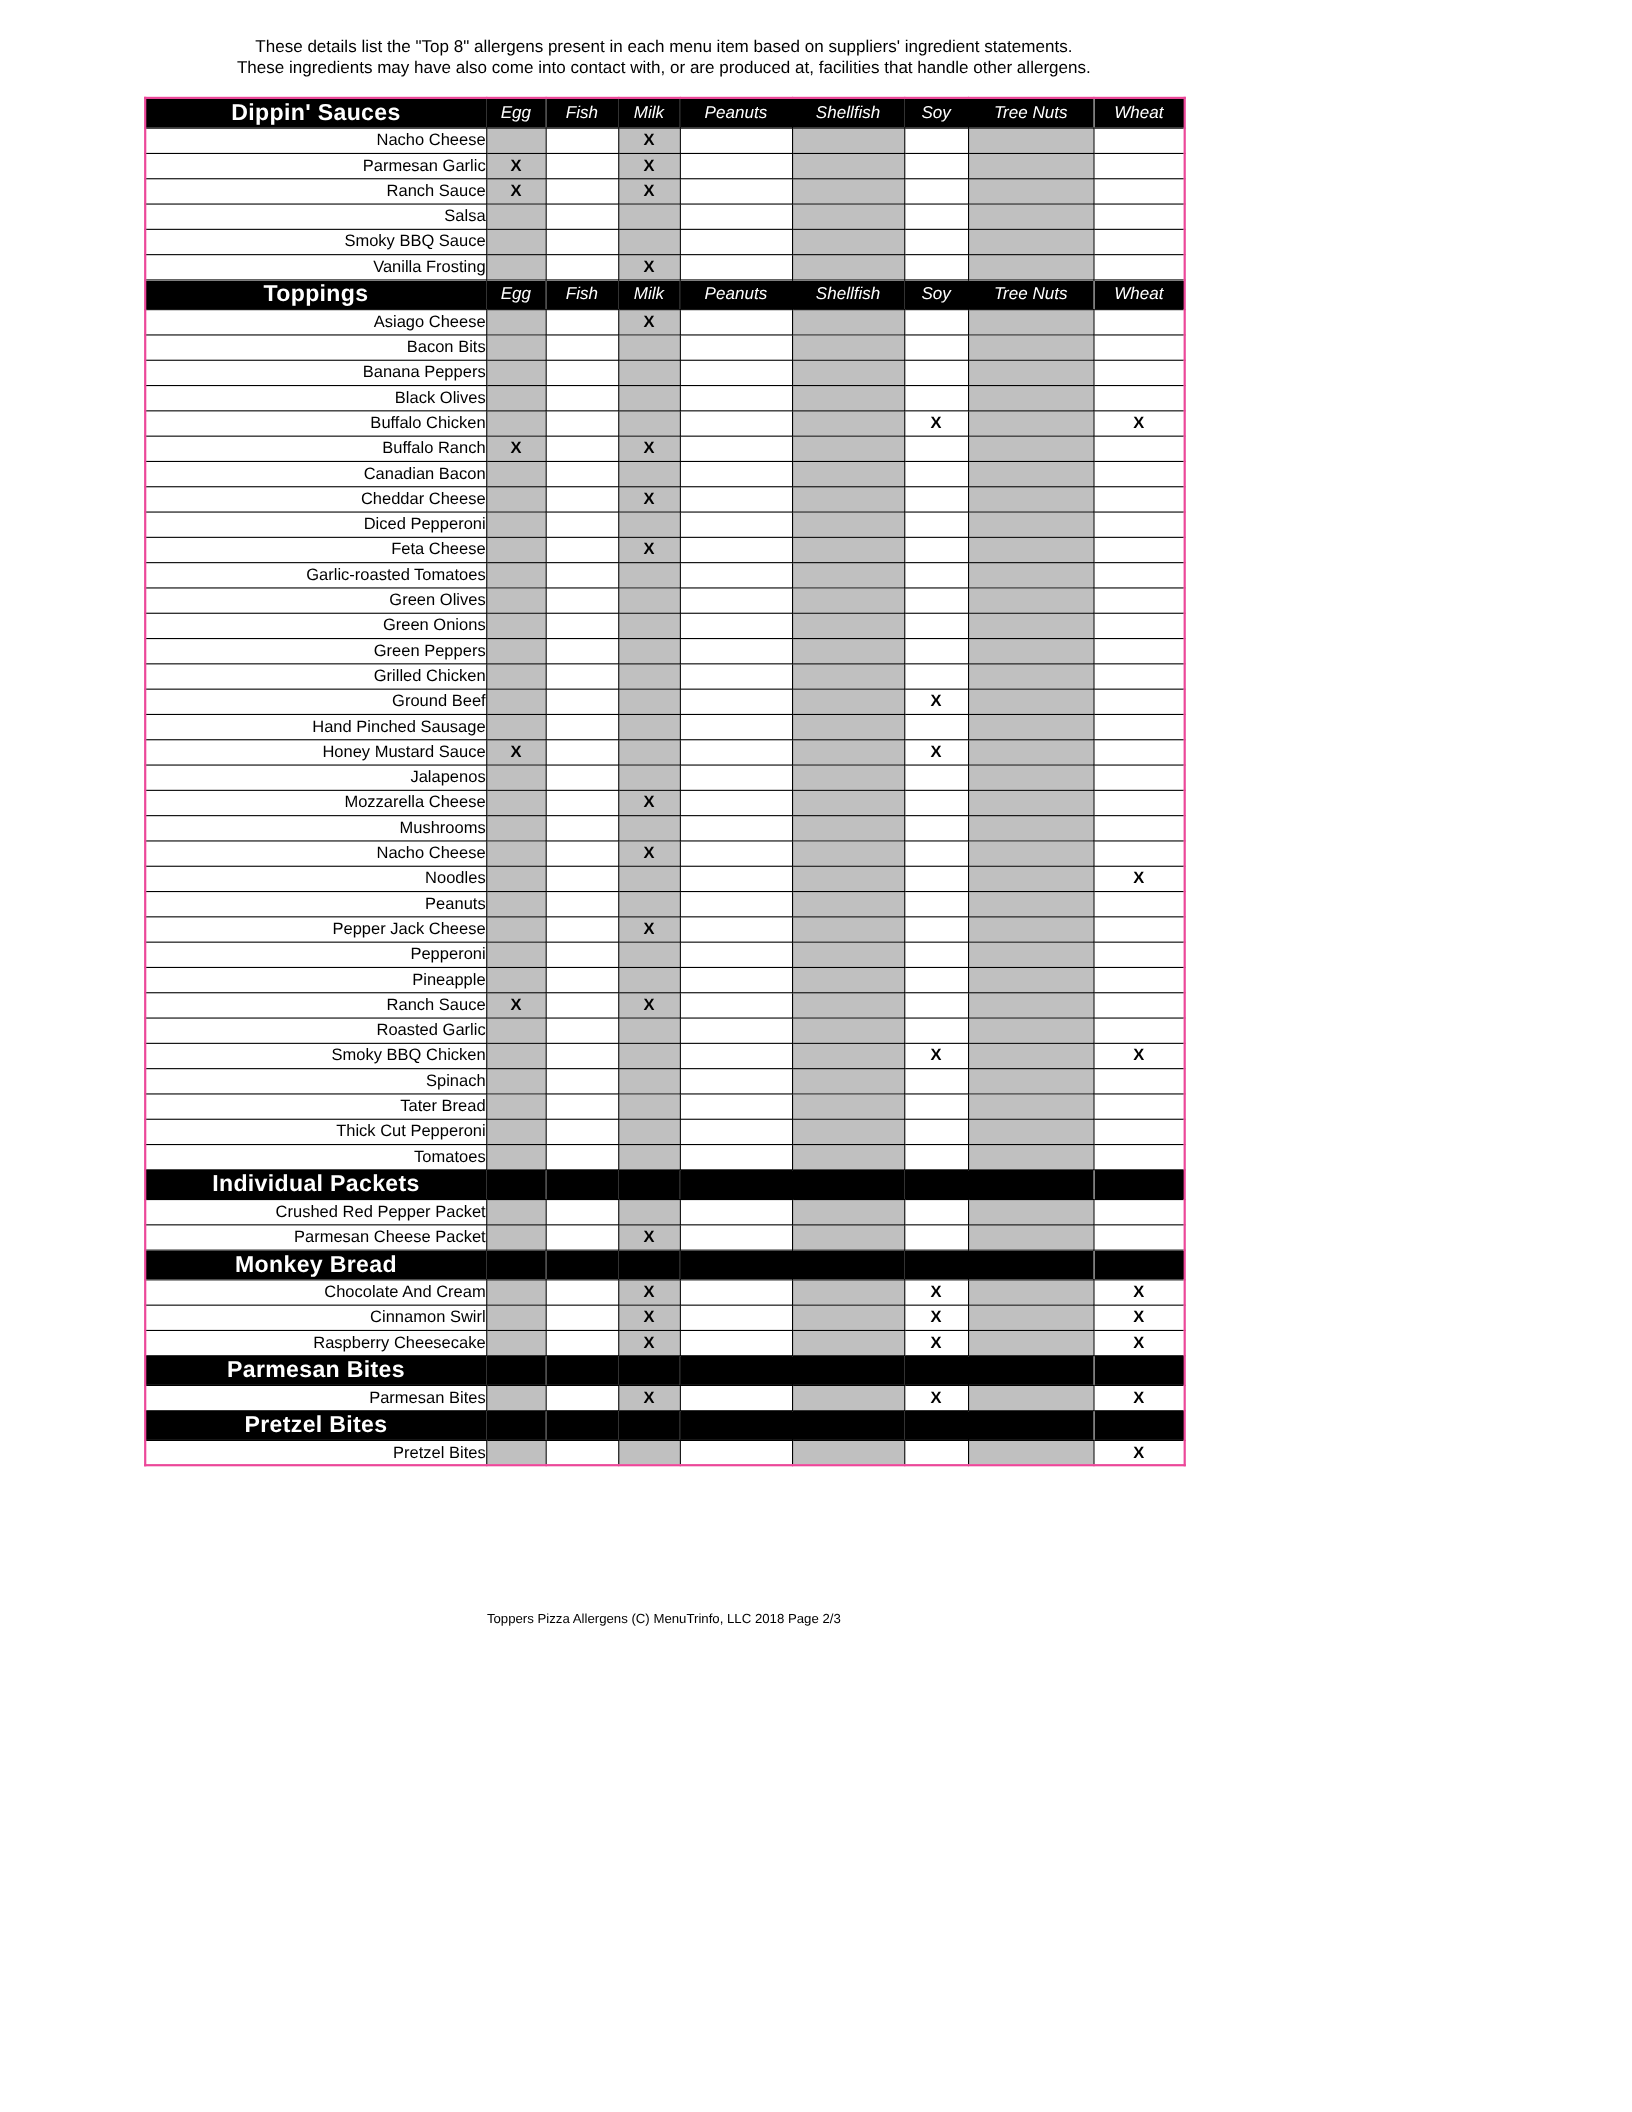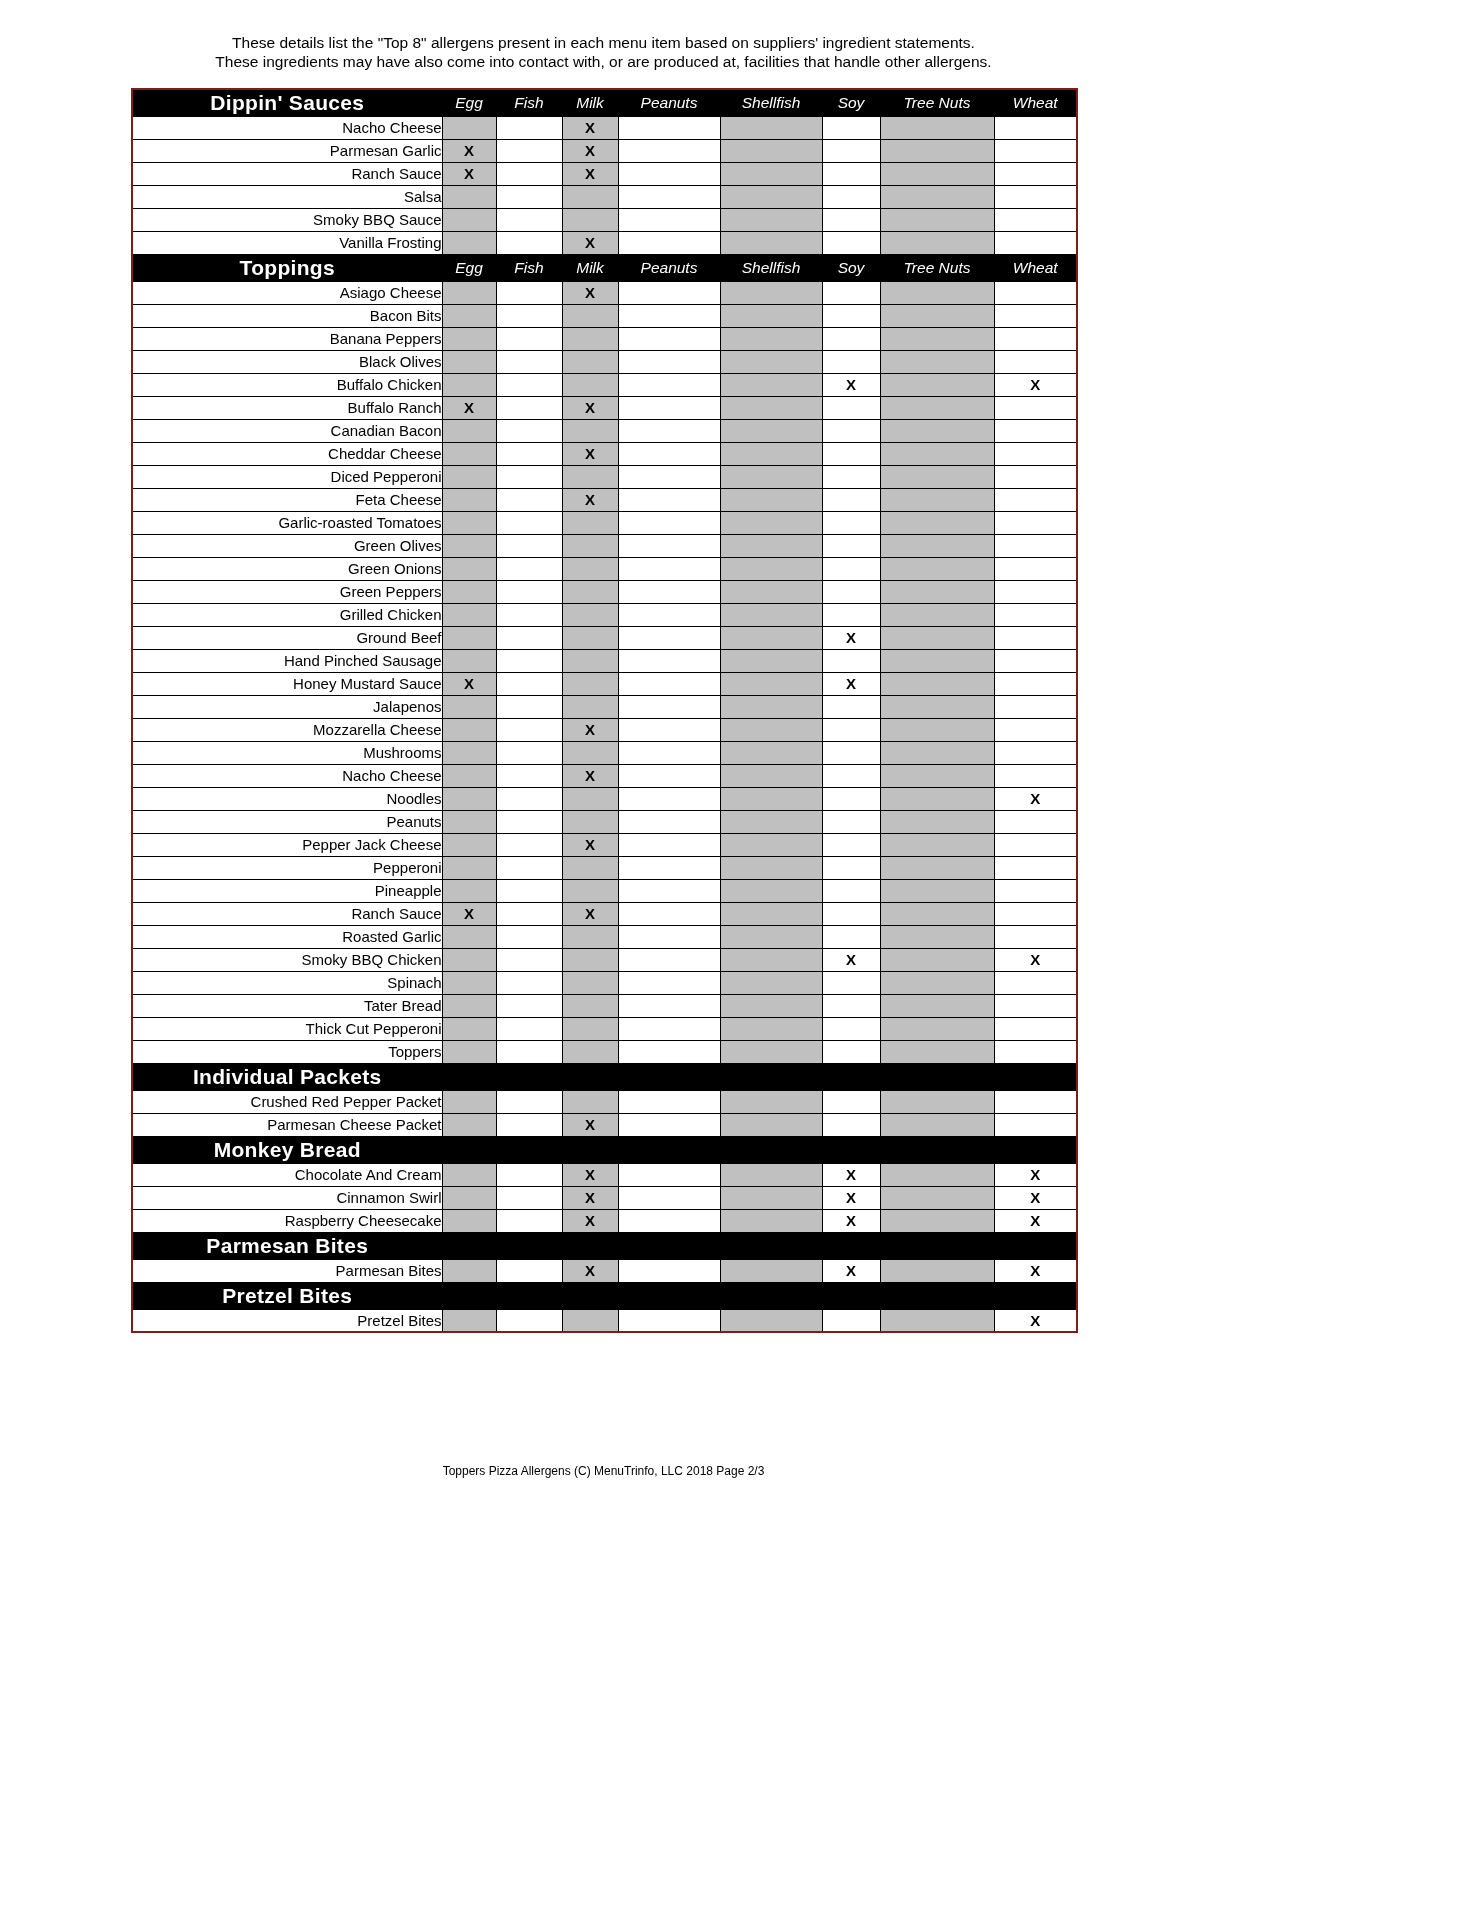--- a/index.html
+++ b/index.html
@@ -27,21 +27,21 @@
     font-size: 15.5px;
     line-height: 19px;
   }
   table.allergen-table {
     position: absolute;
     top: 88px;
     left: 131px;
     width: 945px;
     table-layout: fixed;
     border-collapse: collapse;
-    border: 2px solid #7f1d1d;
+    border: 2px solid #ec4899;
   }
   .col-name      { width: 310px; }
   .col-egg       { width: 54px; }
   .col-fish      { width: 66px; }
   .col-milk      { width: 56px; }
   .col-peanuts   { width: 102px; }
   .col-shellfish { width: 102px; }
   .col-soy       { width: 58px; }
   .col-treenuts  { width: 114px; }
   .col-wheat     { width: 83px; }
@@ -561,21 +561,21 @@
           <td class="mark-cell shade"></td>
           <td class="mark-cell"></td>
           <td class="mark-cell shade"></td>
           <td class="mark-cell"></td>
           <td class="mark-cell shade"></td>
           <td class="mark-cell"></td>
           <td class="mark-cell shade"></td>
           <td class="mark-cell"></td>
         </tr>
         <tr class="item-row">
-          <td class="item-name">Toppers</td>
+          <td class="item-name">Tomatoes</td>
           <td class="mark-cell shade"></td>
           <td class="mark-cell"></td>
           <td class="mark-cell shade"></td>
           <td class="mark-cell"></td>
           <td class="mark-cell shade"></td>
           <td class="mark-cell"></td>
           <td class="mark-cell shade"></td>
           <td class="mark-cell"></td>
         </tr>
         <tr class="section-header">

